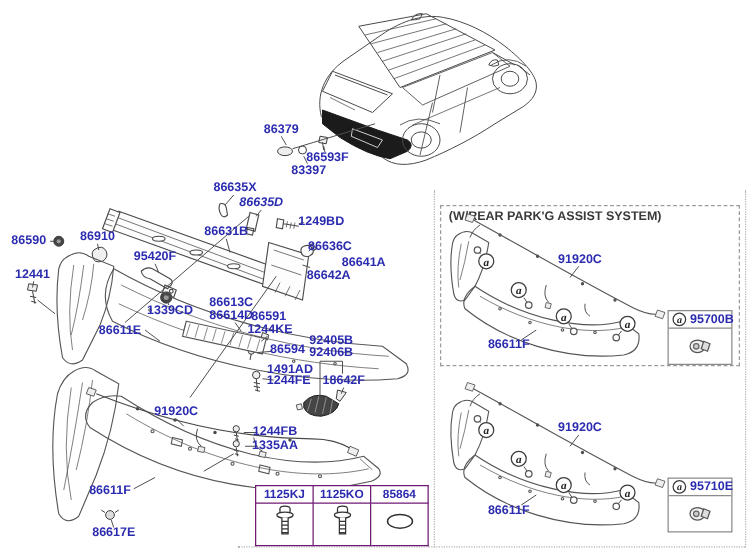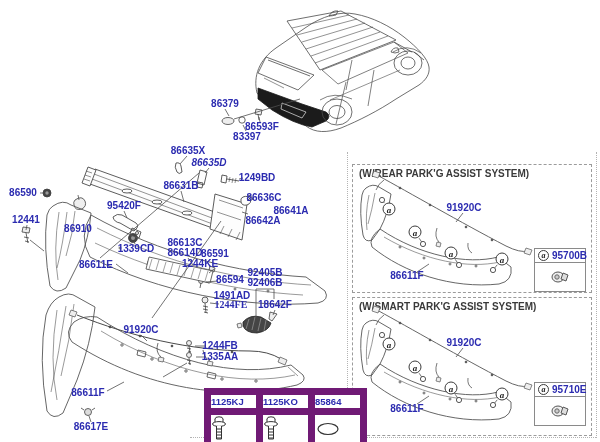--- a/index.html
+++ b/index.html
@@ -22,21 +22,21 @@
       display:flex;flex-direction:column;box-sizing:border-box}
   .inset-header{display:flex;align-items:center;gap:3px;padding:1px 3px;
       border-bottom:1px solid #8a8a8a}
   .inset-marker{width:11px;height:11px;border:1px solid #3c3c3c;border-radius:50%;
       font:italic 700 8px "Liberation Serif",serif;color:#222;flex:0 0 auto;
       display:flex;align-items:center;justify-content:center;box-sizing:border-box}
   .inset-part{font:700 10px "Liberation Sans",sans-serif;color:#2b2bb0;cursor:pointer}
   .inset-body{flex:1;display:flex;align-items:center;justify-content:center}
   .ftable{position:absolute;left:204px;top:388px;border-collapse:collapse;
       background:#fff;z-index:3}
-  .ftable th,.ftable td{border:7px solid #701a75;padding:0;text-align:left}
+  .ftable th,.ftable td{border:1px solid #701a75;padding:0;text-align:center}
   .ftable th{width:45px;height:13px;font:700 9.5px "Liberation Sans",sans-serif;
       color:#2b2bb0;cursor:pointer}
   .ftable td{height:30px;vertical-align:middle}
   .dotline-v{position:absolute;width:0;border-left:1px dotted #b3b3b3;z-index:0}
   .dotline-h{position:absolute;height:0;border-top:1px dotted #b3b3b3;z-index:0}
   #divider{left:347px;top:152px;height:286px}
   #rightedge{left:596px;top:152px;height:286px}
   #bottomedge{left:190px;top:437px;width:406px}
 </style>
 </head>
@@ -229,23 +229,20 @@
       <circle cx="493" cy="405" r="2.6" fill="#fff" stroke="#555"></circle>
     </svg>
 
   <div class="dotline-v" id="divider"></div>
   <div class="dotline-v" id="rightedge"></div>
   <div class="dotline-h" id="bottomedge"></div>
 
   <div class="panel" style="left:352px;top:164px;width:240px;height:129px">
     <div class="panel-title">(W/REAR PARK'G ASSIST SYSTEM)</div>
   </div>
-  <div class="panel" style="left:352px;top:297px;width:240px;height:139px">
-    <div class="panel-title">(W/SMART PARK'G ASSIST SYSTEM)</div>
-  </div>
 
   <div class="inset" style="left:534px;top:248px;width:52px;height:44px">
     <div class="inset-header">
       <span class="inset-marker">a</span>
       <span class="inset-part">95700B</span>
     </div>
     <div class="inset-body">
       <svg width="24" height="20">
           <ellipse cx="10" cy="10" rx="6" ry="5" fill="#eee" stroke="#555"></ellipse>
           <path d="M15,6 l5,2 -2,6 -5,-2 z" fill="#ddd" stroke="#555"></path>
@@ -309,31 +306,31 @@
       <div class="part-label" style="left: 247px; top: 137px;">83397</div>
       <div class="part-label" style="left: 188px; top: 151px;">86635X</div>
       <div class="part-label" style="left: 209px; top: 163px; font-style: italic;">86635D</div>
       <div class="part-label" style="left: 257px; top: 178px;">1249BD</div>
       <div class="part-label" style="left: 181px; top: 186px;">86631B</div>
       <div class="part-label" style="left: 264px; top: 198px;">86636C</div>
       <div class="part-label" style="left: 263px; top: 211px; margin-left: 28px;">86641A</div>
       <div class="part-label" style="left: 263px; top: 221px;">86642A</div>
       <div class="part-label" style="left: 124px; top: 206px;">95420F</div>
       <div class="part-label" style="left: 23px; top: 193px;">86590</div>
-      <div class="part-label" style="left: 78px; top: 190px; margin-top: 39px;">86910</div>
+      <div class="part-label" style="left: 78px; top: 190px;">86910</div>
       <div class="part-label" style="left: 26px; top: 220px;">12441</div>
       <div class="part-label" style="left: 136px; top: 249px;">1339CD</div>
       <div class="part-label" style="left: 96px; top: 265px;">86611E</div>
       <div class="part-label" style="left: 185px; top: 243px;">86613C</div>
       <div class="part-label" style="left: 185px; top: 253px;">86614D</div>
       <div class="part-label" style="left: 215px; top: 254px;">86591</div>
-      <div class="part-label" style="left: 200px; top: 264px;">1244KE</div>
+      <div class="part-label" style="left: 216px; top: 264px;">1244KE</div>
       <div class="part-label" style="left: 230px; top: 280px;">86594</div>
       <div class="part-label" style="left: 232px; top: 296px; text-align: center;">1491AD</div>
-      <div class="part-label" style="left: 231px; top: 305px; font-family: Liberation Serif, serif;">1244FE</div>
+      <div class="part-label" style="left: 231px; top: 305px;">1244FE</div>
       <div class="part-label" style="left: 265px; top: 273px; text-align: right;">92405B</div>
       <div class="part-label" style="left: 265px; top: 283px;">92406B</div>
       <div class="part-label" style="left: 275px; top: 305px;">18642F</div>
       <div class="part-label" style="left: 141px; top: 330px;">91920C</div>
       <div class="part-label" style="left: 88px; top: 393px;">86611F</div>
       <div class="part-label" style="left: 91px; top: 427px;">86617E</div>
       <div class="part-label" style="left: 220px; top: 346px;">1244FB</div>
       <div class="part-label" style="left: 220px; top: 357px;">1335AA</div>
       <div class="part-label" style="left: 464px; top: 208px;">91920C</div>
       <div class="part-label" style="left: 407px; top: 276px;">86611F</div>

